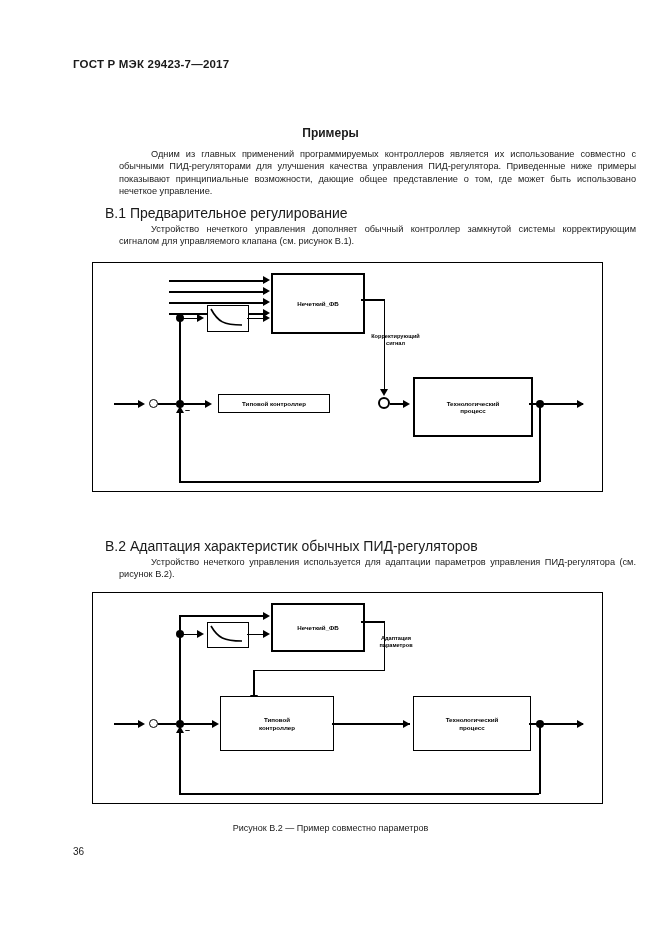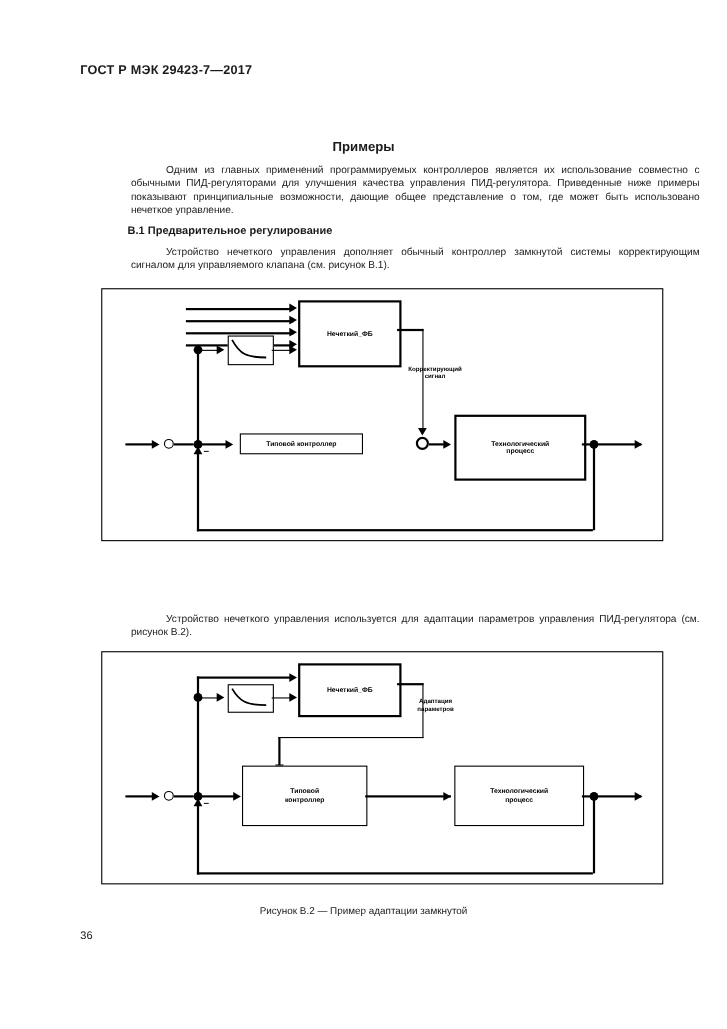--- a/index.html
+++ b/index.html
@@ -26,21 +26,21 @@
     text-align:center;font-size:12px;font-weight:bold;
   }
 
   .para{
     position:absolute;left:73px;width:517px;
     font-size:9.2px;line-height:12.3px;text-align:justify;margin-left:46px;
   }
   .para.indent{text-indent:32px;}
   .sec-head{
     position:absolute;left:105px;
-    font-size:10px;font-weight:bold;margin-left:11px;
+    font-size:14px;font-weight:normal;
   }
 
   .p1{top:148px;}
   .h-b1{top:205px;}
   .p2{top:223px;left:73px;width:517px;}
   .h-b2{top:538px;}
   .p3{top:556px;left:73px;width:517px;}
 
   .caption{
     position:absolute;left:0;right:0;text-align:center;
@@ -193,20 +193,21 @@
       </div>
 
       <div class="line hl" style="left:436px;top:140px;width:54px;"></div>
       <div class="dot" style="left:443px;top:136.5px;"></div>
       <div class="arrow" style="left:484px;top:136.5px;"></div>
       <div class="line vl" style="left:446px;top:140px;height:79px;"></div>
     </div>
   </div>
 
 
+  <div class="sec-head h-b2">B.2 Адаптация характеристик обычных ПИД-регуляторов</div>
   <div class="para indent p3">Устройство нечеткого управления используется для адаптации параметров управления ПИД-регулятора (см. рисунок B.2).</div>
 
   <div class="figframe" id="fig2">
     <div class="fig-inner">
 
       <div class="line vl" style="left:86.2px;top:22px;height:20px;"></div>
       <div class="line hl" style="left:86px;top:22px;width:88px;"></div>
       <div class="arrow" style="left:170px;top:18.5px;"></div>
 
       <div class="blk" style="left:178px;top:10px;width:90px;height:45px;">
@@ -268,17 +269,17 @@
         </div>
       </div>
 
       <div class="line hl" style="left:436px;top:130px;width:54px;"></div>
       <div class="dot" style="left:443px;top:126.5px;"></div>
       <div class="arrow" style="left:484px;top:126.5px;"></div>
       <div class="line vl" style="left:446px;top:130px;height:71px;"></div>
     </div>
   </div>
 
-  <div class="caption cap2">Рисунок B.2 — Пример адаптации замкнутой</div>
+  <div class="caption cap2">Рисунок B.2 — Пример совместно параметров</div>
 
   <div class="page-num">36</div>
 
 </div>
 
 </body></html>

